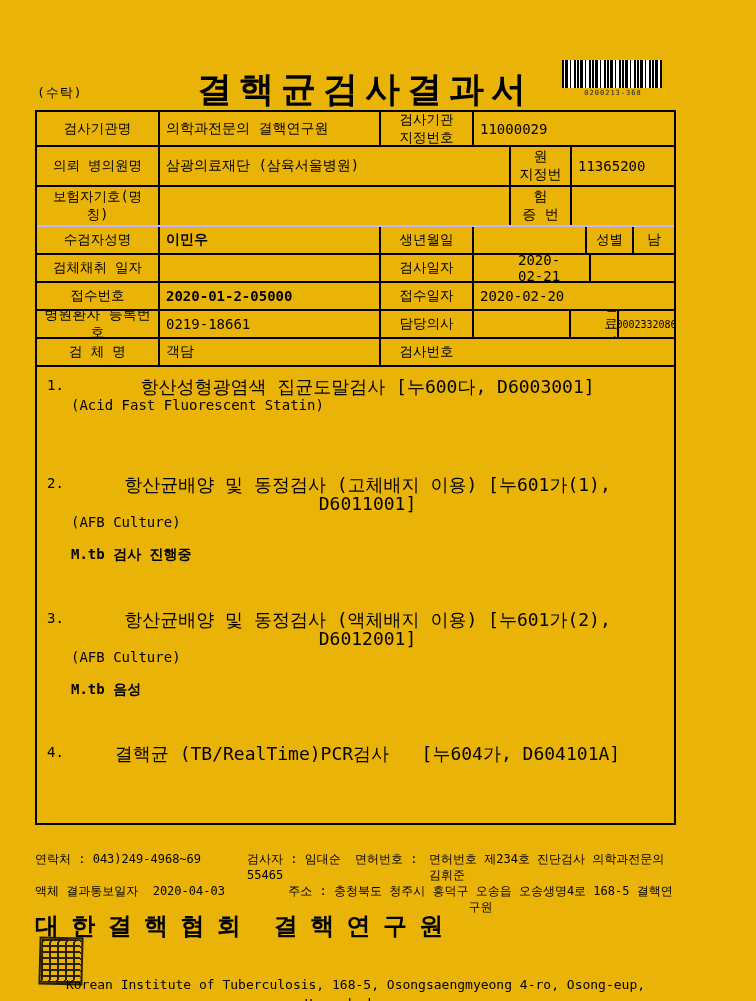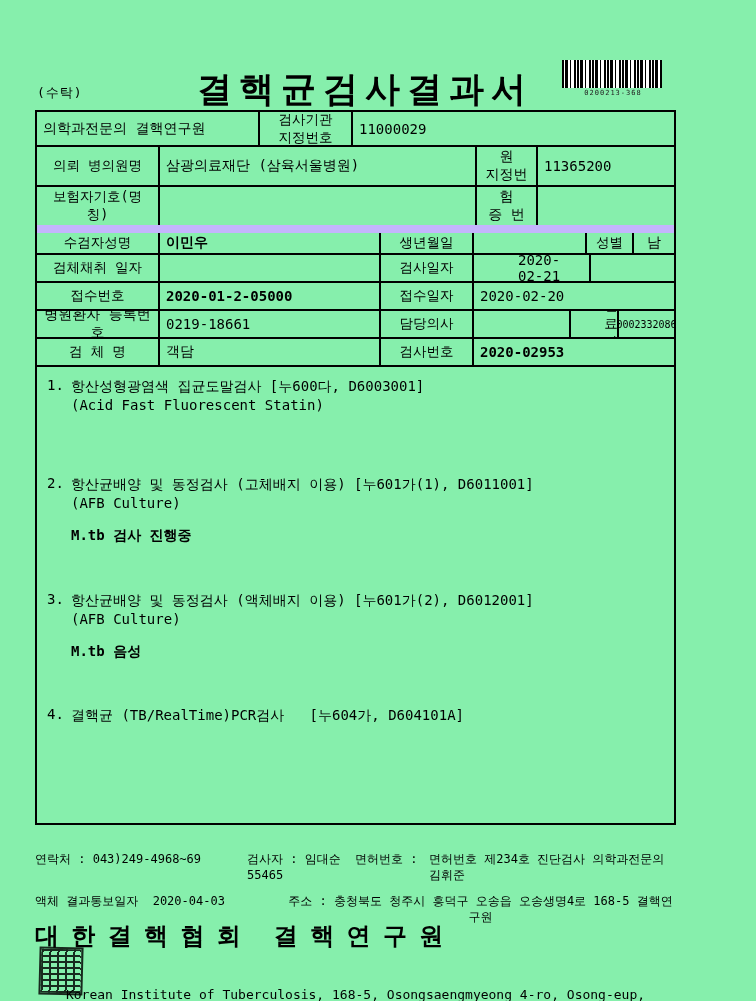--- a/index.html
+++ b/index.html
@@ -1,19 +1,19 @@
 <!DOCTYPE html>
 <html><head>
 <meta charset="utf-8">
 <style>
   * { box-sizing: border-box; margin: 0; padding: 0; }
   html,body { background:#e8e8e8; }
   body { font-family: "DejaVu Sans Mono", "DejaVu Sans", "Liberation Sans", sans-serif; color:#000; }
   .page {
-    position: relative; width: 756px; height: 1001px; background: #86efac;
+    position: relative; width: 756px; height: 1001px; background: #eab308;
     margin: 0 auto; overflow: hidden; text-decoration: underline;
   }
   .inner { position: absolute; left: 35px; top: 58px; width: 641px; }
 
   
   .hdr { position: relative; height: 52px; }
   .consign { position: absolute; left: 2px; top: 26px; font-size: 13px; letter-spacing: 1px; }
   .doc-title {
     position: absolute; left: 120px; top: 8px; width: 420px; text-align: center;
     font-size: 35px; font-weight: bold; letter-spacing: 7px; white-space: nowrap;
@@ -26,58 +26,58 @@
       #000 0 2px, #fff 2px 3px, #000 3px 6px, #fff 6px 8px,
       #000 8px 9px, #fff 9px 12px, #000 12px 14px, #fff 14px 15px);
     border-right: 2px solid #000;
   }
   .barcode-num { font-size: 7px; letter-spacing: 1px; color:#222; margin-top: 1px; }
 
   
   .tbl { border: 2px solid #000; width: 641px; }
   .trow { display: flex; border-top: 2px solid #000; align-items: stretch; }
   .trow:first-child { border-top: none; }
-  .trow.thick { border-top: 8px solid #c4b5fd; }
+  .trow.thick { border-top: 2px solid #c4b5fd; }
   .cell {
     border-left: 2px solid #000; display: flex; align-items: center;
     font-size: 14px; padding: 1px 6px; overflow: hidden; white-space: pre-line;
   }
   .cell:first-child { border-left: none; }
   .lab { justify-content: center; text-align: center; font-size: 13.5px; }
   .val { justify-content: flex-start; }
   .ctr { justify-content: center; }
   .b { font-weight: bold; }
   .h34 { height: 33px; } .h40 { height: 40px; } .h28 { height: 28px; }
   .w121 { width: 121px; flex: none; } .w221 { width: 221px; flex: none; }
-  .w93  { width: 93px; flex: none; }  .w317 { width: 317px; flex: none; }
+  .w93  { width: 93px; flex: none; }  .w317 { width: 351px; flex: none; }
   .w61  { width: 61px; flex: none; }  .w113 { width: 113px; flex: none; }
   .w47  { width: 47px; flex: none; }  .w117 { width: 117px; flex: none; padding-left: 44px; }
   .w97  { width: 97px; flex: none; }  .w46  { width: 46px; flex: none; padding-left: 40px; }
   .rest { flex: 1 1 auto; }
   .tiny { font-size: 10px; letter-spacing: 0; justify-content: center; }
   .sm { font-size: 14px; }
 
   
   .resbox {
     border: 2px solid #000; border-top: none; width: 641px; height: 458px;
     padding: 10px 10px 0 10px;
   }
   .item { display: flex; }
   .item-num { width: 24px; flex: none; font-size: 14px; }
   .item-body { flex: 1; }
-  .item-title { font-size: 14px; white-space: pre-wrap; line-height: 19px; }
+  .item-title { font-size: 18px; white-space: pre-wrap; line-height: 19px; text-align: center; }
   .item-sub { font-size: 14px; line-height: 19px; }
   .item-res { font-size: 14px; font-weight: bold; margin-top: 13px; line-height: 18px; }
   .mt2 { margin-top: 60px; } .mt3 { margin-top: 47px; } .mt4 { margin-top: 46px; }
 
   
   .foot { margin-top: 26px; }
   .fline { display: flex; font-size: 12px; white-space: pre-wrap; line-height: 16px; }
   .f1a { width: 212px; flex: none; } .f1b { width: 182px; flex: none; } .f1c { flex: 1; }
-  .fline2 { margin-top: 10px; }
+  .fline2 { margin-top: 0; }
   .f2a { width: 250px; flex: none; } .f2b { flex: 1; text-align: center; }
   .orgrow { display: flex; justify-content: center; align-items: flex-start; margin-top: 8px; height: 50px; flex-direction: column; }
   .org-name {
     font-size: 24px; font-weight: bold; letter-spacing: 2px; white-space: pre-wrap;
     font-family: "DejaVu Serif", "Liberation Serif", serif; line-height: 30px;
   }
   .seal {
     width: 44px; height: 48px; border: 2px solid #000; margin-left: 4px; margin-top: -4px;
     background:
       repeating-linear-gradient(0deg, #000 0 2px, transparent 2px 6px),
@@ -97,20 +97,21 @@
       <span class="consign">(수탁)</span>
       <div class="doc-title">결핵균검사결과서</div>
       <div class="barcode-wrap">
         <div class="barcode"></div>
         <div class="barcode-num">0200213-368</div>
       </div>
     </div>
 
     <div class="tbl">
       <div class="trow h34">
+        <div class="cell lab w121">검사기관명</div>
         <div class="cell val w221">의학과전문의 결핵연구원</div>
         <div class="cell lab w93">검사기관
 지정번호</div>
         <div class="cell val rest">11000029</div>
       </div>
       <div class="trow h40">
         <div class="cell lab w121">의뢰 병의원명</div>
         <div class="cell val w317">삼광의료재단 (삼육서울병원)</div>
         <div class="cell lab w61 sm">병·의원
 지정번호</div>
@@ -149,21 +150,20 @@
         <div class="cell val w221">0219-18661</div>
         <div class="cell lab w93">담당의사</div>
         <div class="cell val w97"></div>
         <div class="cell lab w46">진료과</div>
         <div class="cell tiny rest">0002332086</div>
       </div>
       <div class="trow h28">
         <div class="cell lab w121">검 체 명</div>
         <div class="cell val w221">객담</div>
         <div class="cell lab w93">검사번호</div>
-        <div class="cell val rest b">2020-02953</div>
       </div>
     </div>
 
     <div class="resbox">
       <div class="item">
         <div class="item-num">1.</div>
         <div class="item-body">
           <div class="item-title">항산성형광염색 집균도말검사 [누600다, D6003001]</div>
           <div class="item-sub">(Acid Fast Fluorescent Statin)</div>
         </div>

